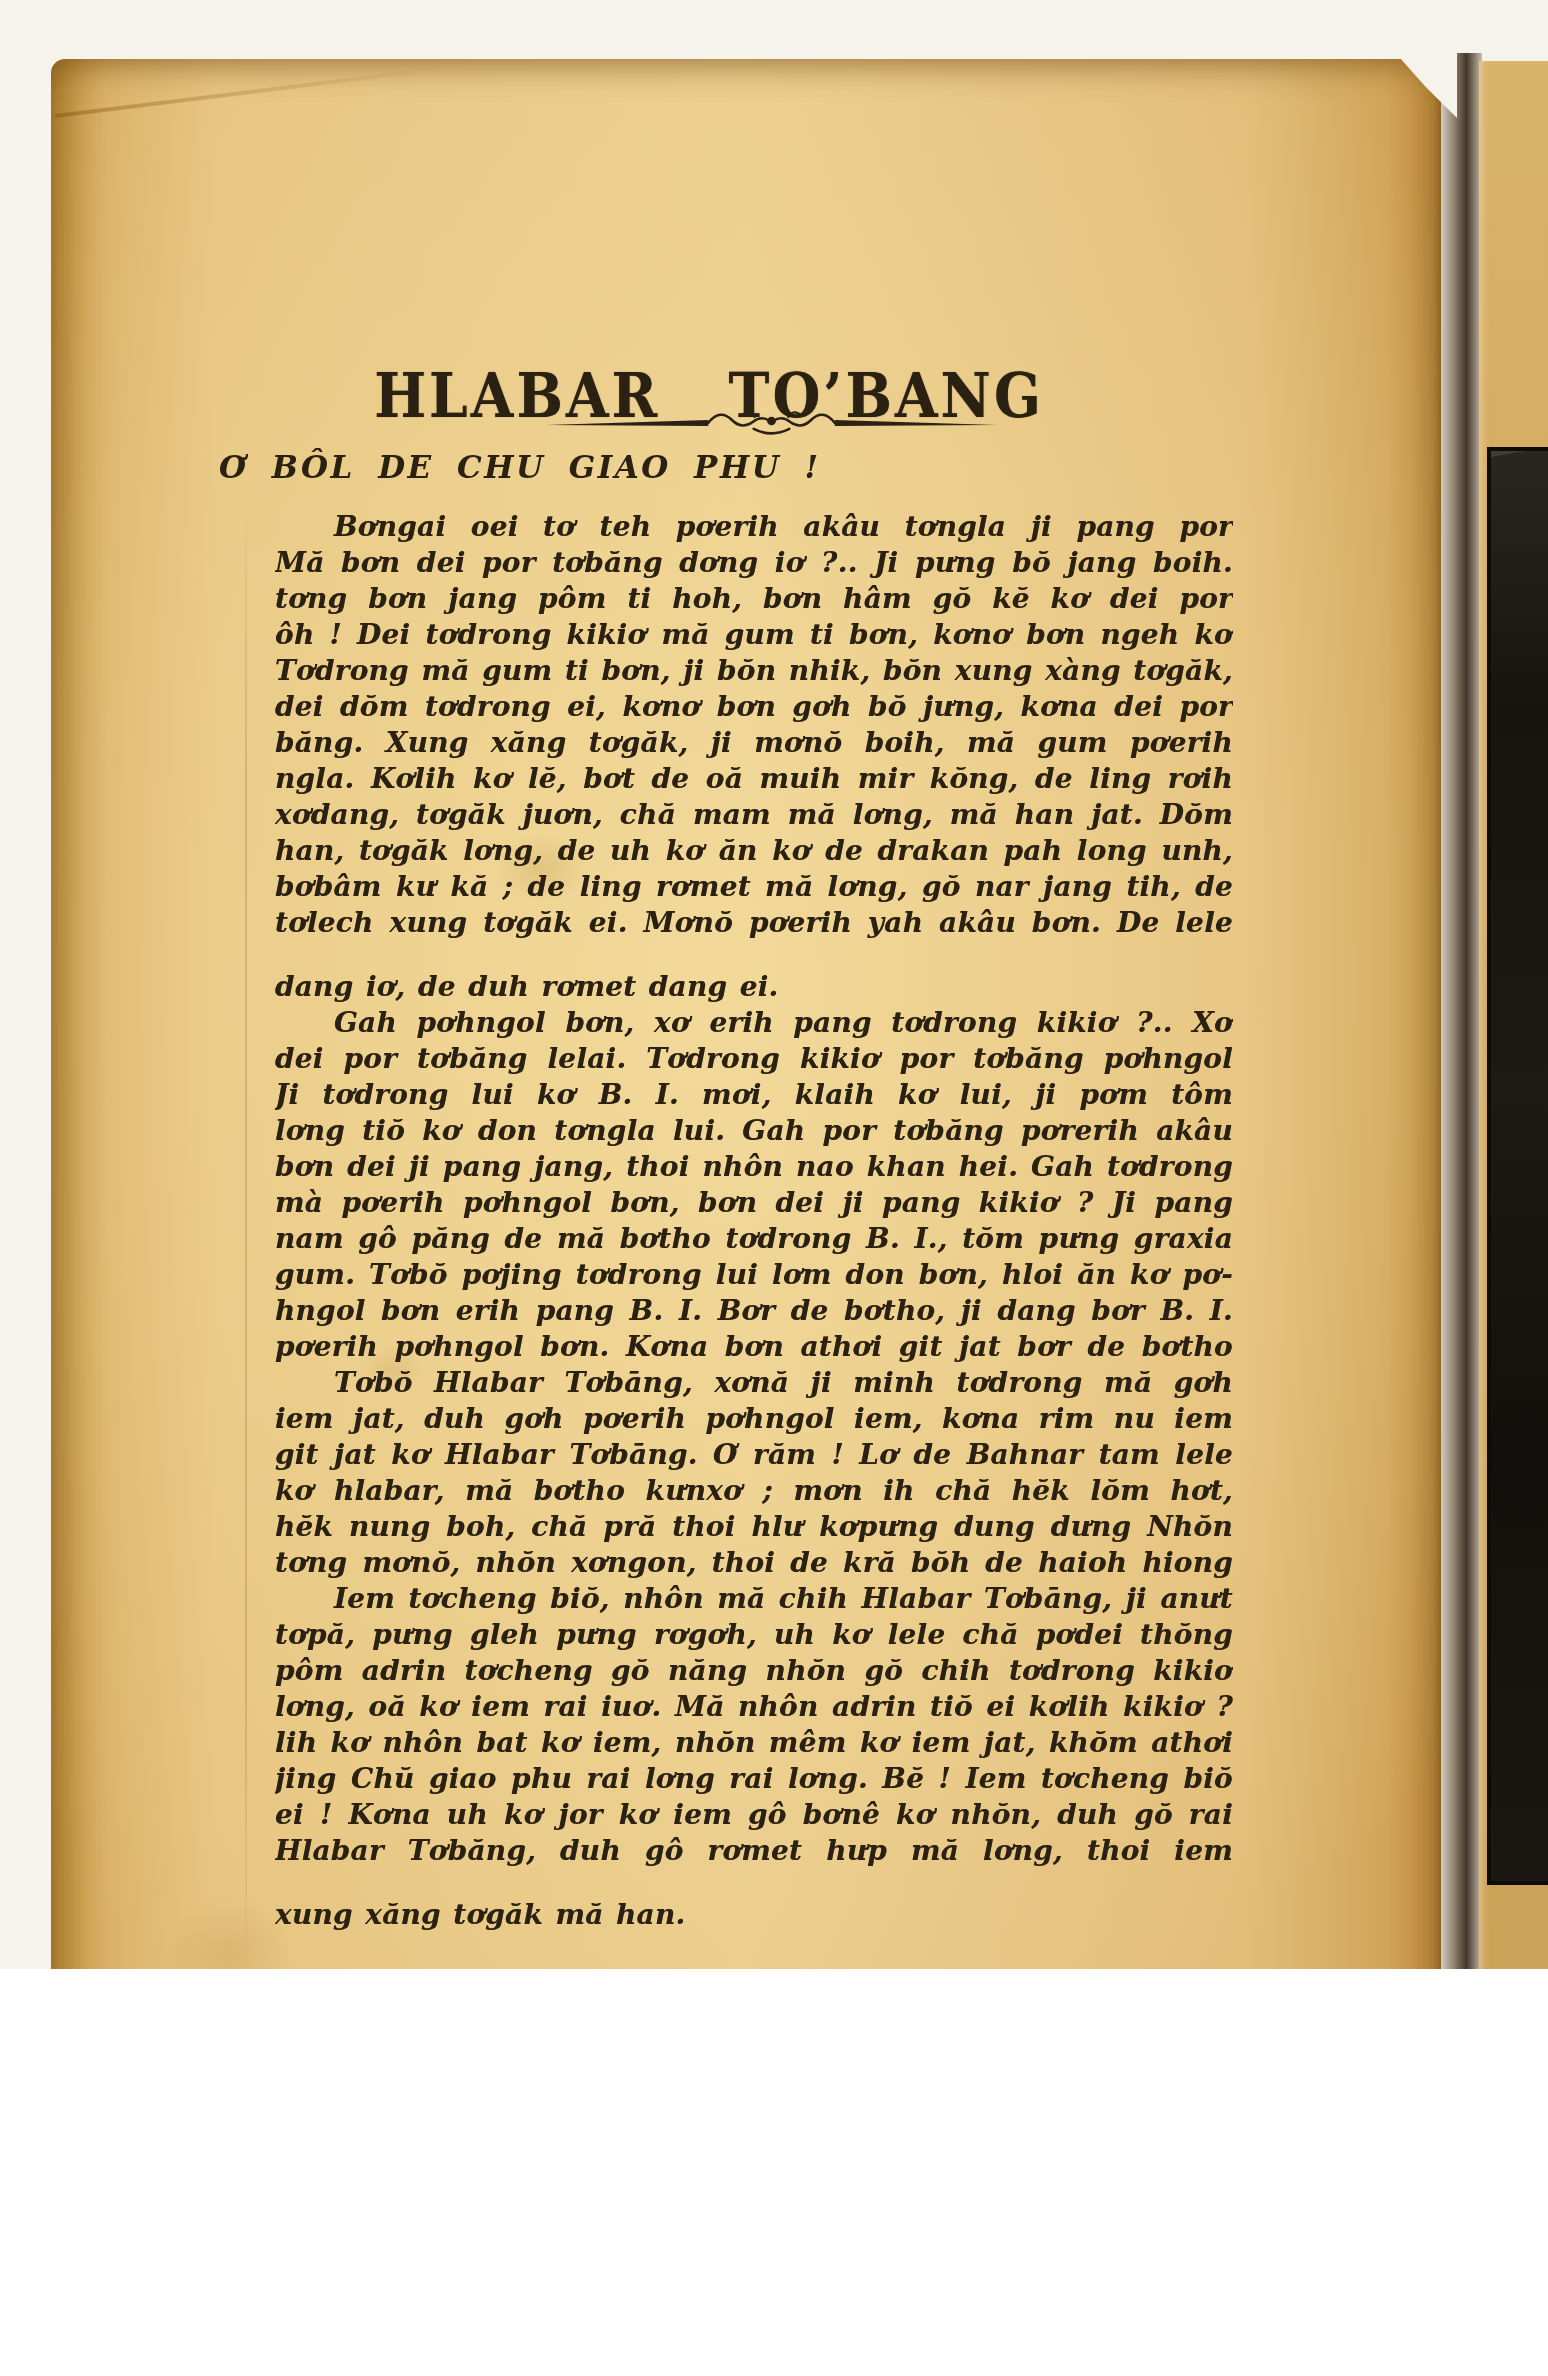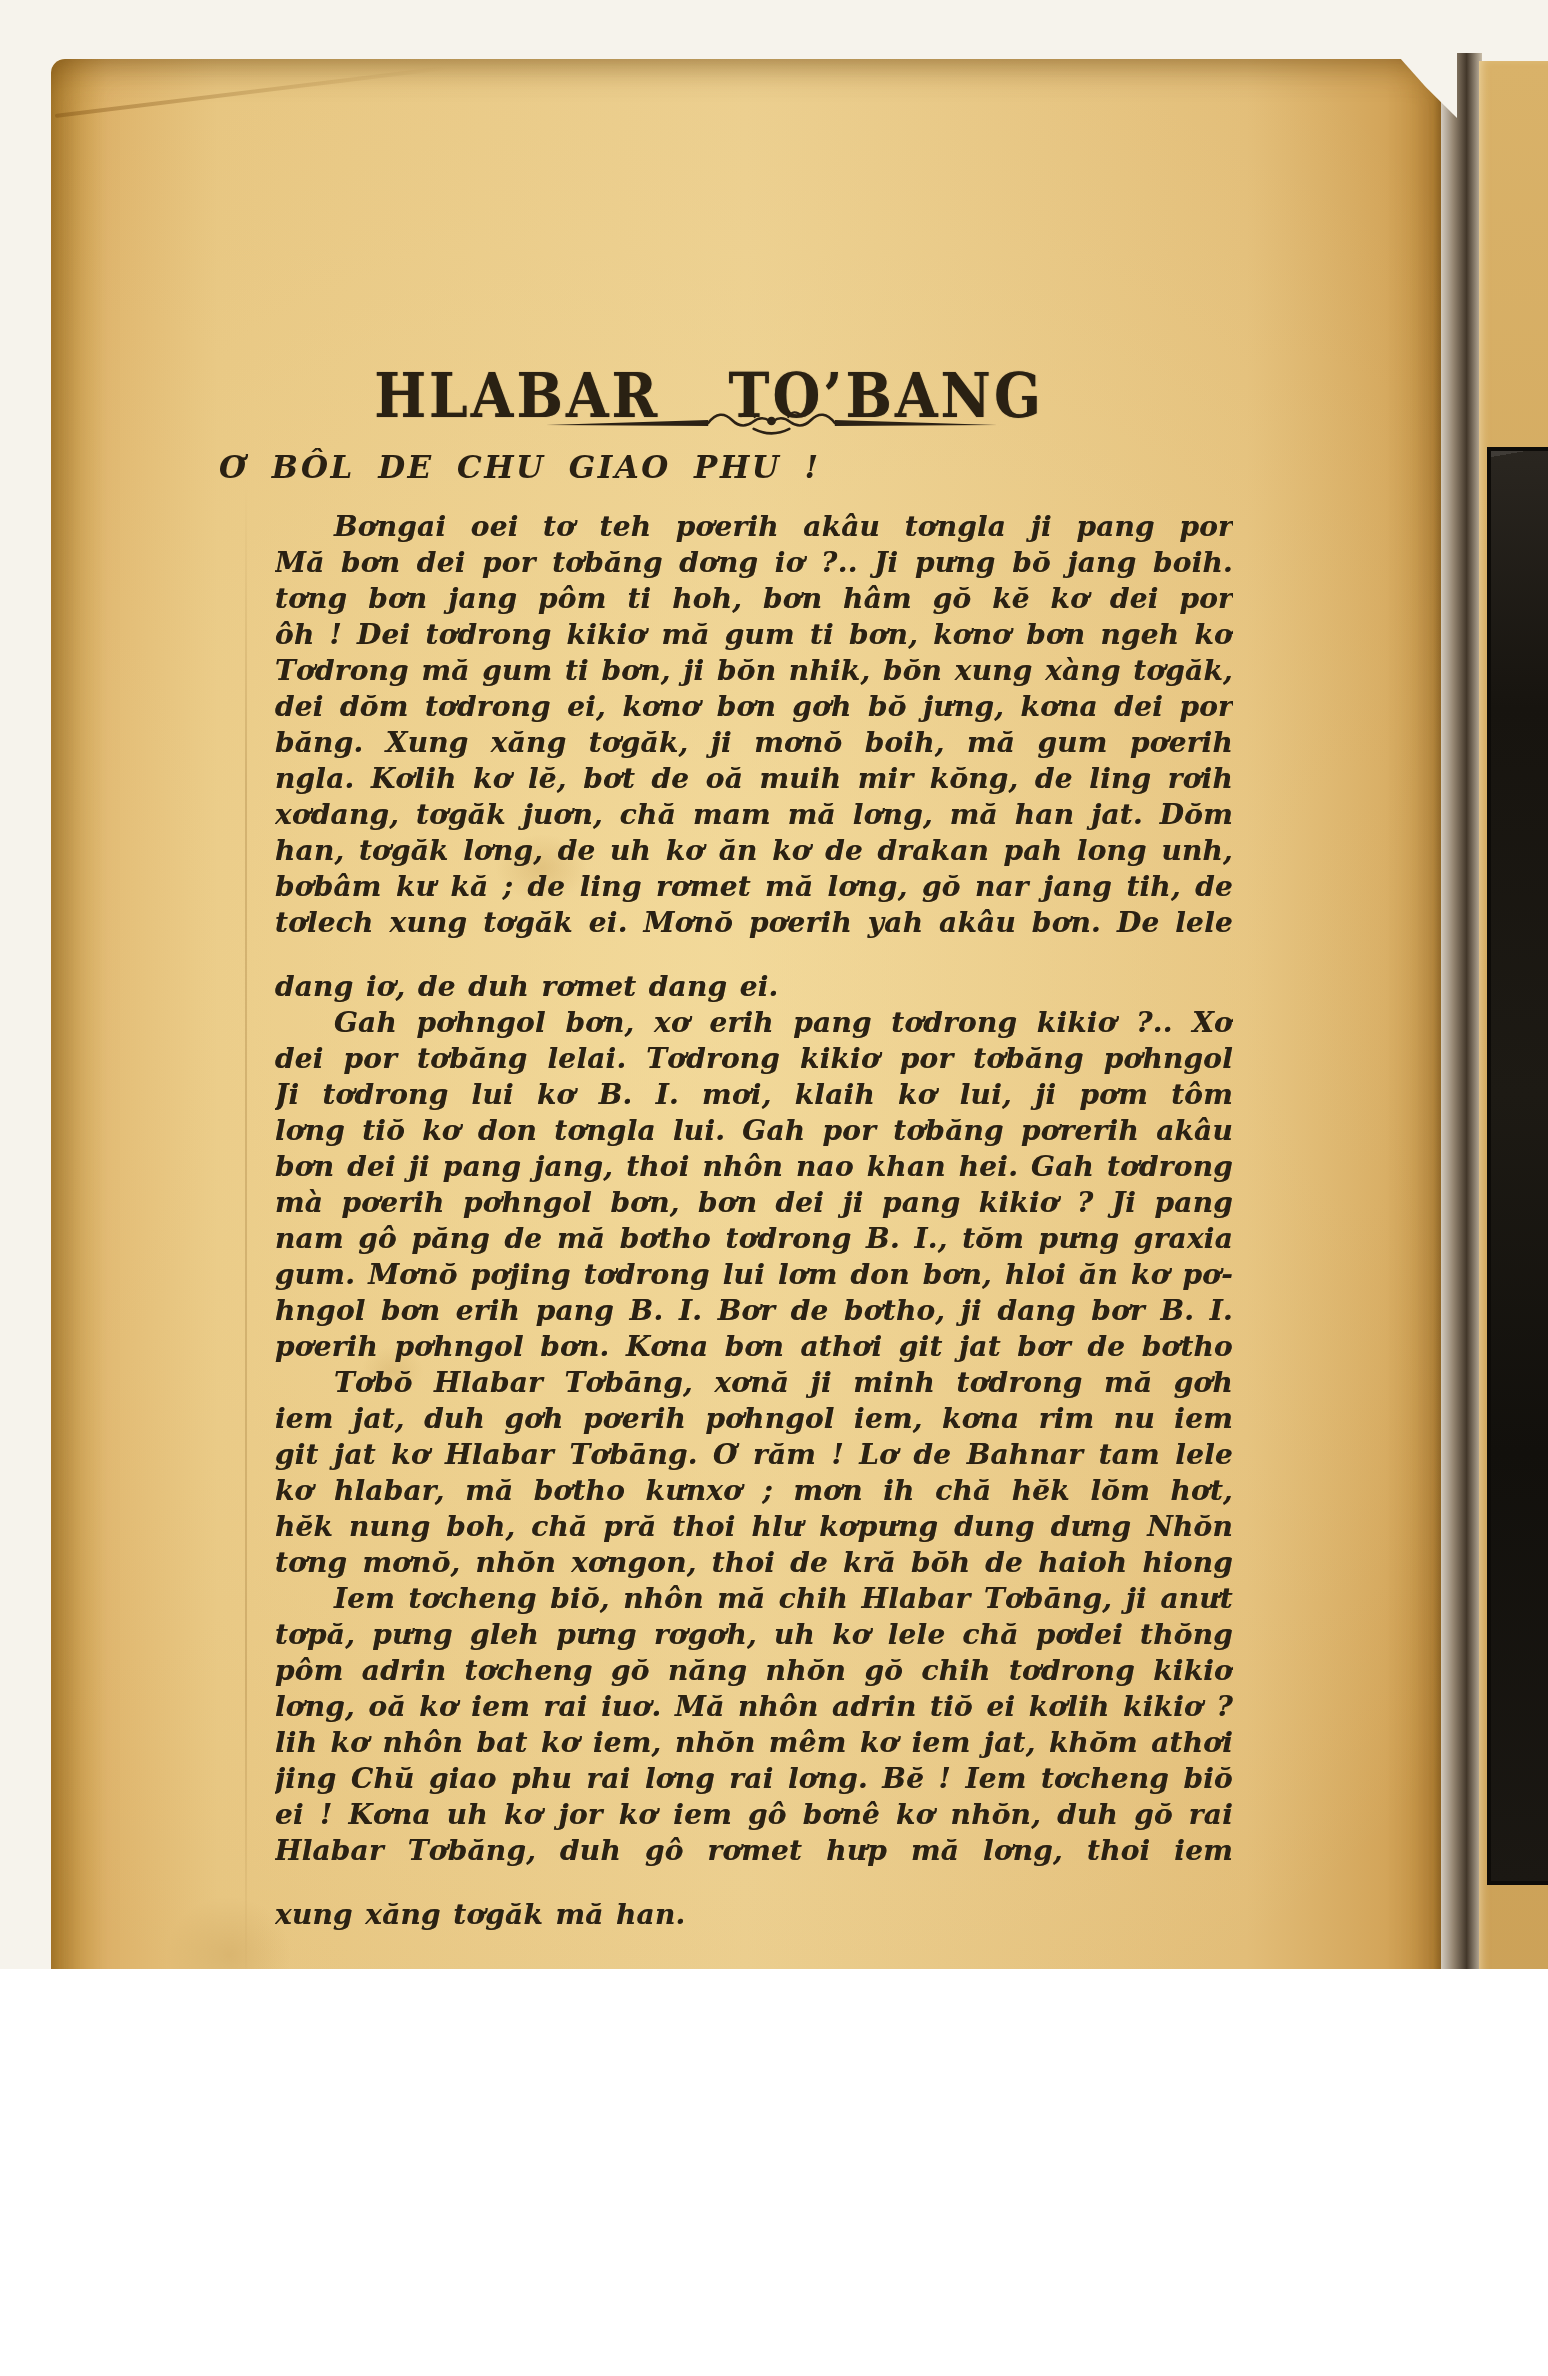--- a/index.html
+++ b/index.html
@@ -112,21 +112,21 @@
           <div class="line last">dang iơ, de duh rơmet dang ei.</div>
         </div>
         <div class="para">
           <div class="line first">Gah pơhngol bơn, xơ erih pang tơdrong kikiơ ?.. Xơ duh</div>
           <div class="line">dei por tơbăng lelai. Tơdrong kikiơ por tơbăng pơhngol bơn ?</div>
           <div class="line">Ji tơdrong lui kơ B. I. mơi, klaih kơ lui, ji pơm tôm tơdrong</div>
           <div class="line">lơng tiŏ kơ don tơngla lui. Gah por tơbăng pơrerih akâu tơngla,</div>
           <div class="line">bơn dei ji pang jang, thoi nhôn nao khan hei. Gah tơdrong lui,</div>
           <div class="line">mà pơerih pơhngol bơn, bơn dei ji pang kikiơ ? Ji pang panām</div>
           <div class="line">nam gô păng de mă bơtho tơdrong B. I., tŏm pưng graxia B. I.</div>
-          <div class="line">gum. Mơnŏ pơjing tơdrong lui lơm don bơn, hloi ăn kơ pơ-</div>
+          <div class="line">gum. Tơbŏ pơjing tơdrong lui lơm don bơn, hloi ăn kơ pơ-</div>
           <div class="line">hngol bơn erih pang B. I. Bơr de bơtho, ji dang bơr B. I. mă</div>
           <div class="line">pơerih pơhngol bơn. Kơna bơn athơi git jat bơr de bơtho bơn</div>
         </div>
         <div class="para">
           <div class="line first">Tơbŏ Hlabar Tơbāng, xơnă ji minh tơdrong mă gơh bơtho</div>
           <div class="line">iem jat, duh gơh pơerih pơhngol iem, kơna rim nu iem athơi</div>
           <div class="line">git jat kơ Hlabar Tơbāng. Ơ răm ! Lơ de Bahnar tam lele git</div>
           <div class="line">kơ hlabar, mă bơtho kưnxơ ; mơn ih chă hĕk lŏm hơt, mơnơh</div>
           <div class="line">hĕk nung boh, chă pră thoi hlư kơpưng dung dưng Nhŏn kơ-</div>
           <div class="line">tơng mơnŏ, nhŏn xơngon, thoi de kră bŏh de haioh hiong xung</div>

